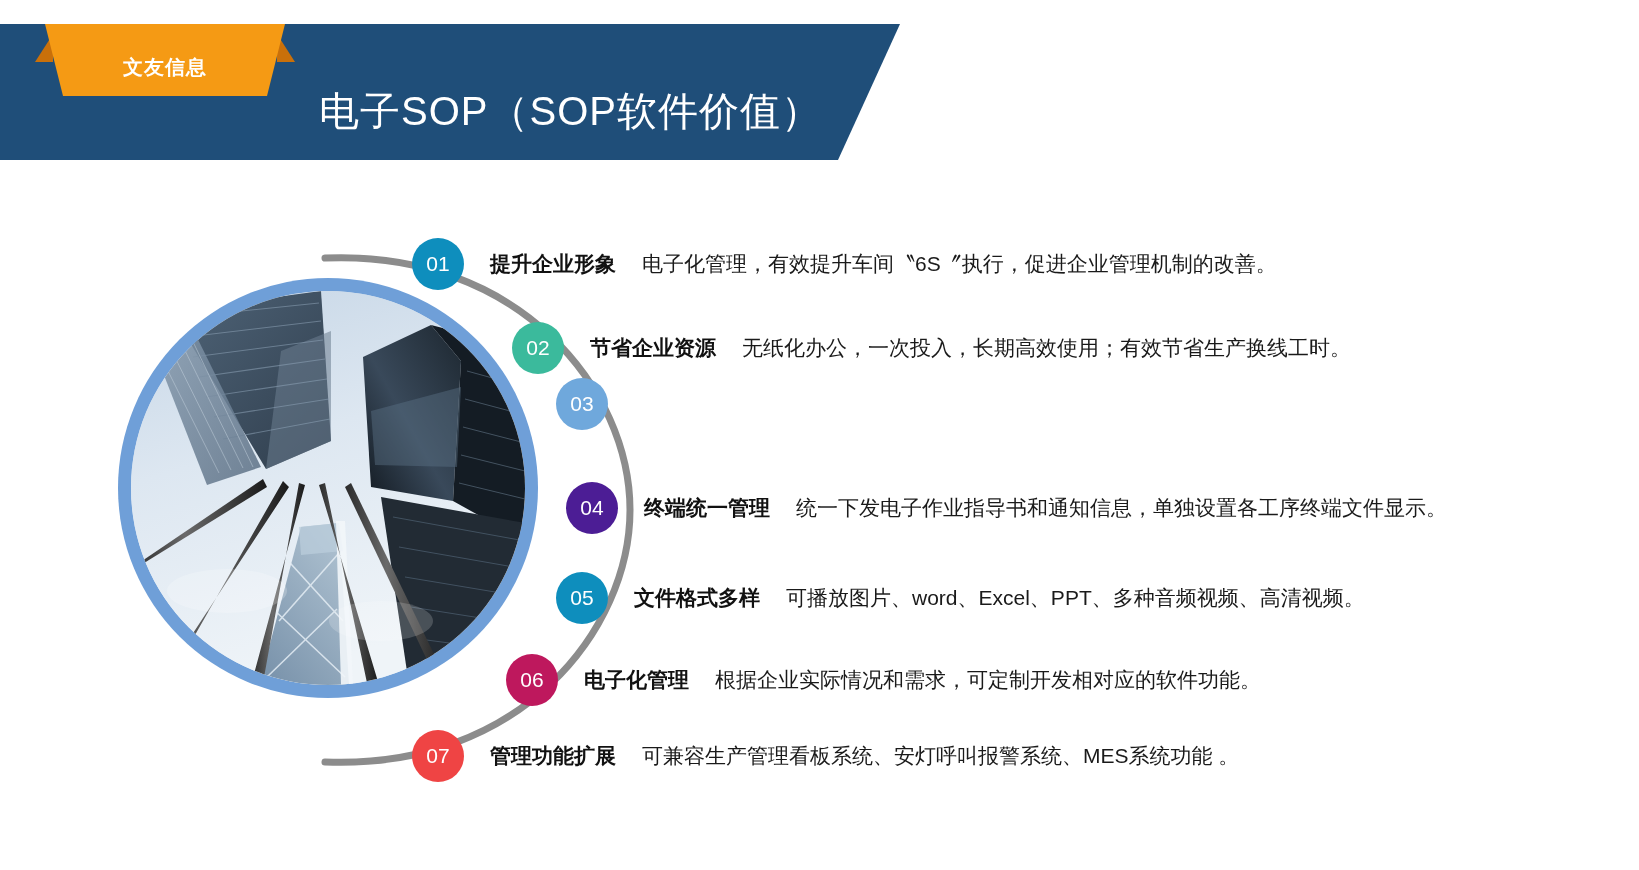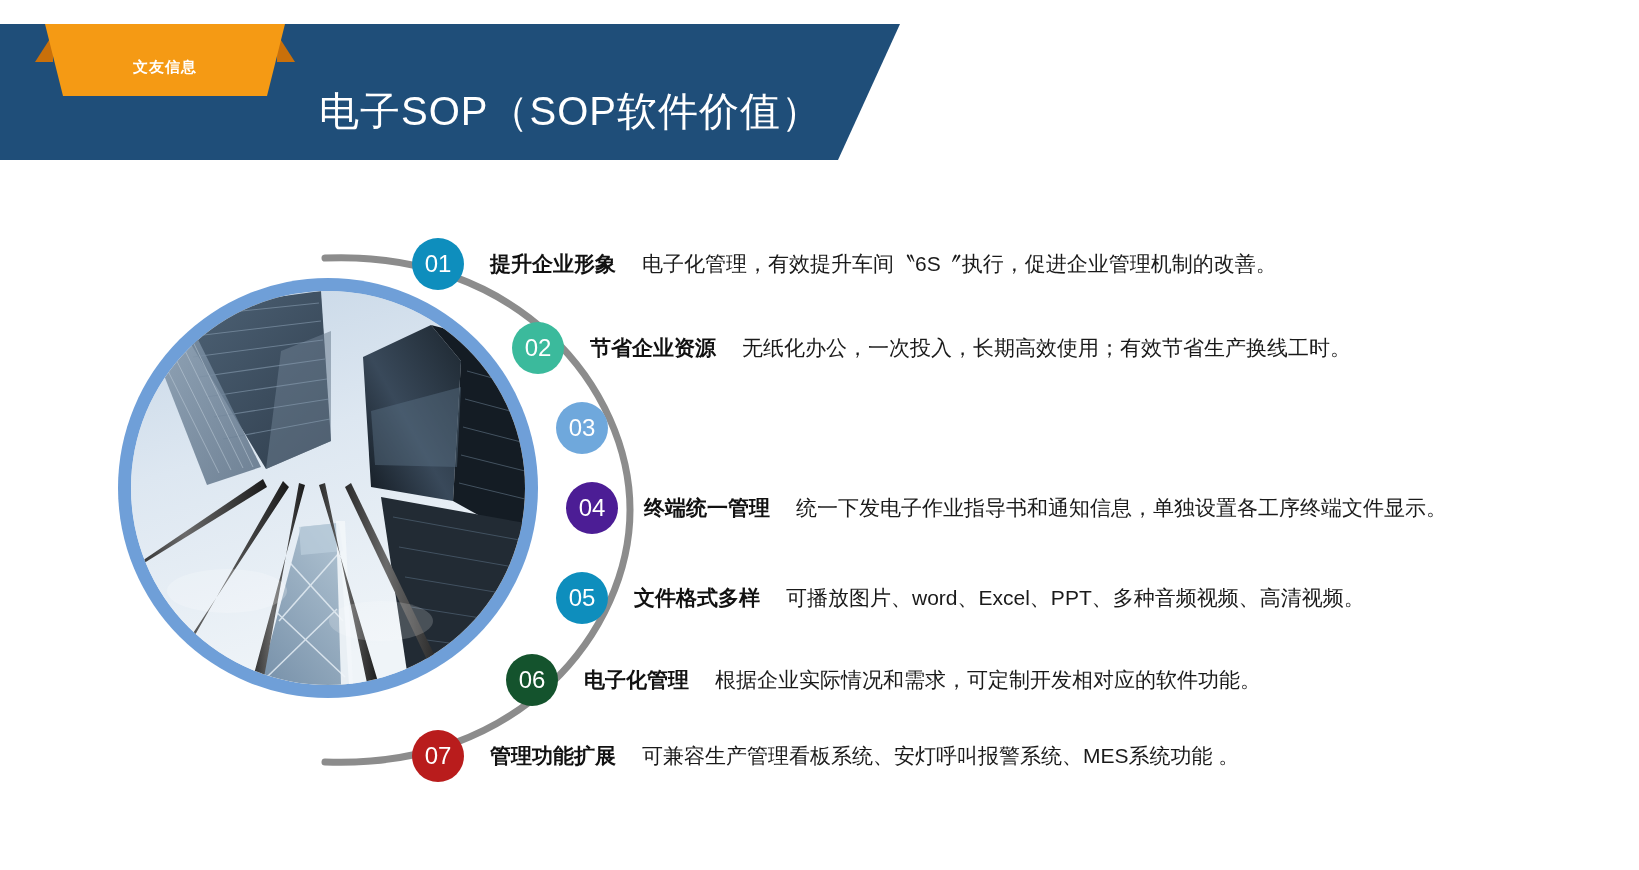--- a/index.html
+++ b/index.html
@@ -42,21 +42,21 @@
     clip-path:polygon(18px 0, 18px 28px, 0 28px);
   }
   .tag-fold-r{
     position:absolute;right:-10px;top:10px;width:18px;height:28px;
     background:#c9700a;
     clip-path:polygon(0 0, 0 28px, 18px 28px);
   }
   .tag-label{
     position:absolute;left:0;top:0;width:240px;height:72px;
     display:flex;align-items:center;justify-content:center;
-    color:#ffffff;font-size:15px;font-weight:bold;letter-spacing:1px;
+    color:#ffffff;font-size:20px;font-weight:bold;letter-spacing:1px;
     padding-top:14px;box-sizing:border-box;
   }
 
   
   .photo-wrap{
     position:absolute;left:118px;top:278px;width:420px;height:420px;
     border-radius:50%;
     background:#6f9fd8;
     box-sizing:border-box;
     padding:13px;
@@ -68,30 +68,30 @@
   .photo svg{display:block;width:100%;height:100%;}
 
   
   .arc{position:absolute;left:290px;top:210px;width:420px;height:600px;pointer-events:none;}
 
   
   .row{position:absolute;display:flex;align-items:center;white-space:nowrap;}
   .num{
     width:52px;height:52px;border-radius:50%;
     display:flex;align-items:center;justify-content:center;
-    color:#ffffff;font-size:24px;font-weight:400;letter-spacing:0px;
+    color:#ffffff;font-size:21px;font-weight:400;letter-spacing:0px;
     flex:0 0 auto;
   }
   .rtext{margin-left:26px;font-size:21px;color:#1a1a1a;}
   .rtitle{font-weight:bold;color:#111;margin-top:44px;}
   .rdesc{margin-left:26px;text-align:right;}
 
   .r1{left:412px;top:238px;}
   .r2{left:512px;top:322px;}
-  .r3{left:556px;top:402px;}
+  .r3{left:556px;top:378px;}
   .r4{left:566px;top:482px;}
   .r5{left:556px;top:572px;}
   .r6{left:506px;top:654px;}
   .r7{left:412px;top:730px;}
 </style>
 </head>
 <body>
 
 <div class="slide">
 
@@ -236,26 +236,26 @@
   </div>
 
   <div class="row r5">
     <div class="num" style="background: rgb(14, 142, 189);">05</div>
     <div class="rtext">
       <span class="rtitle">文件格式多样</span><span class="rdesc">可播放图片、word、Excel、PPT、多种音频视频、高清视频。</span>
     </div>
   </div>
 
   <div class="row r6">
-    <div class="num" style="background: #14532d;">06</div>
+    <div class="num" style="background: #be185d;">06</div>
     <div class="rtext">
       <span class="rtitle">电子化管理</span><span class="rdesc">根据企业实际情况和需求，可定制开发相对应的软件功能。</span>
     </div>
   </div>
 
   <div class="row r7">
-    <div class="num" style="background: #b91c1c; text-align: right;">07</div>
+    <div class="num" style="background: #ef4444; text-align: right;">07</div>
     <div class="rtext">
       <span class="rtitle">管理功能扩展</span><span class="rdesc">可兼容生产管理看板系统、安灯呼叫报警系统、MES系统功能 。</span>
     </div>
   </div>
 
 </div>
 
 </body></html>

